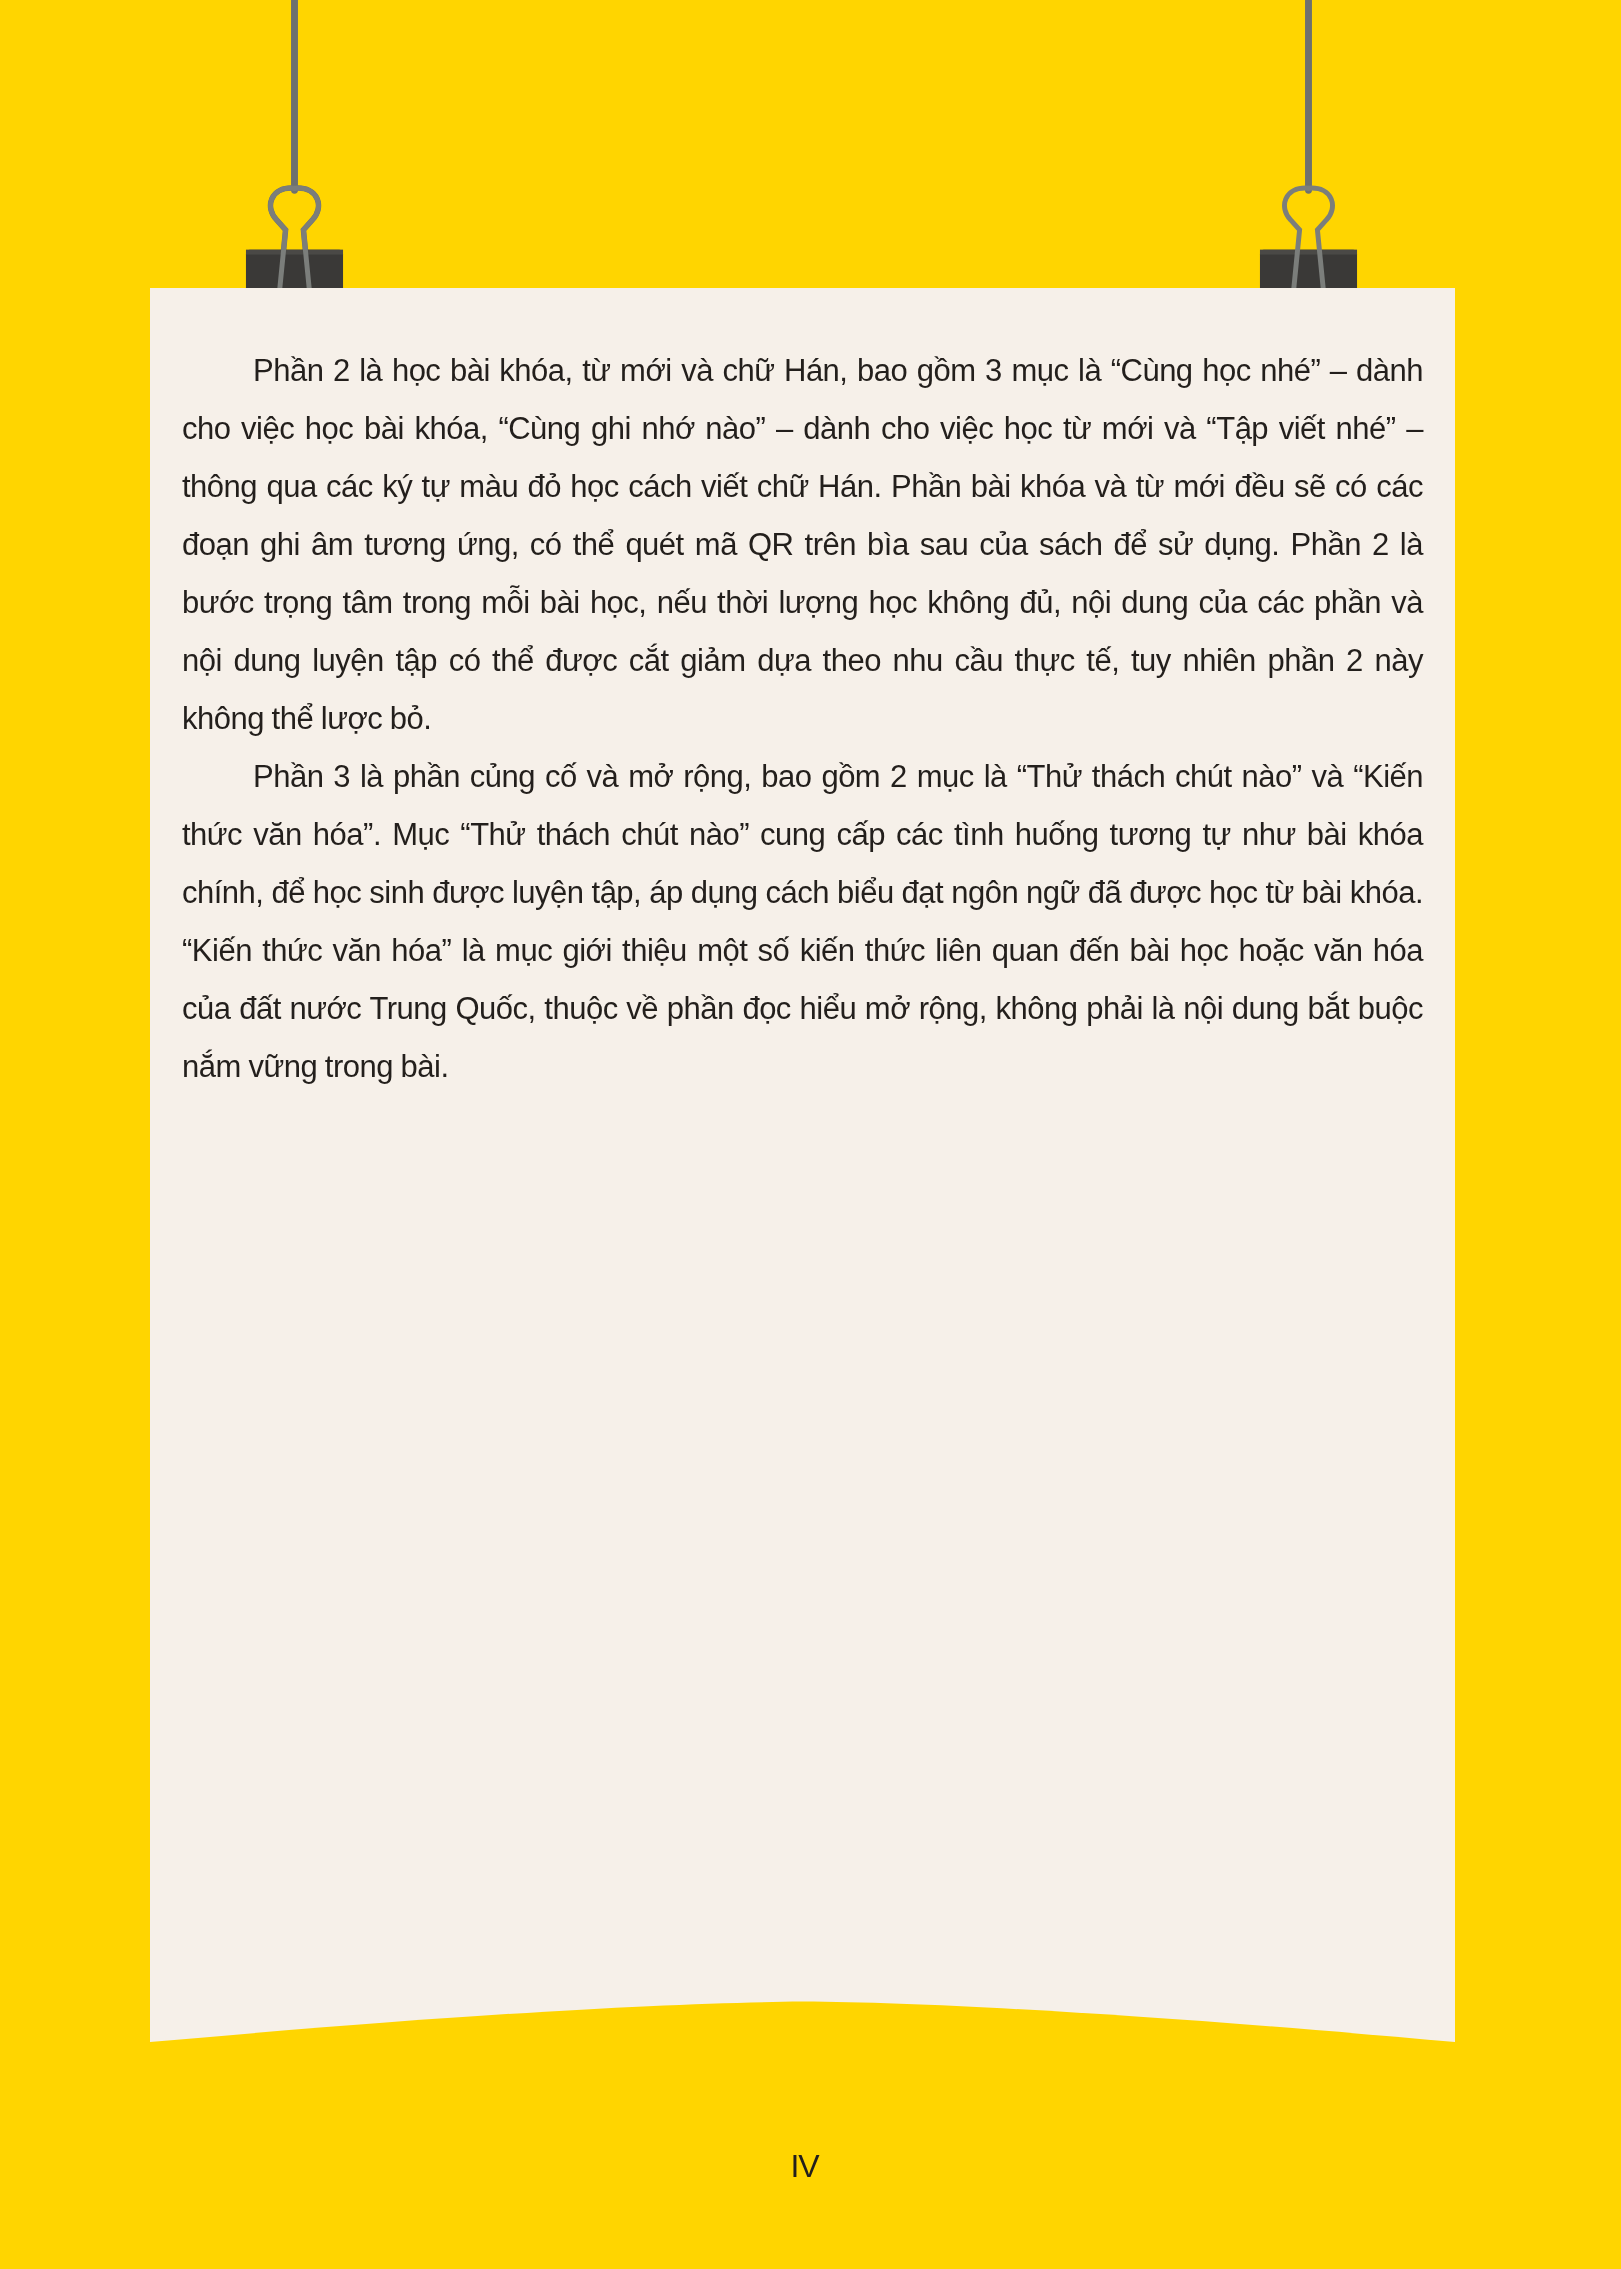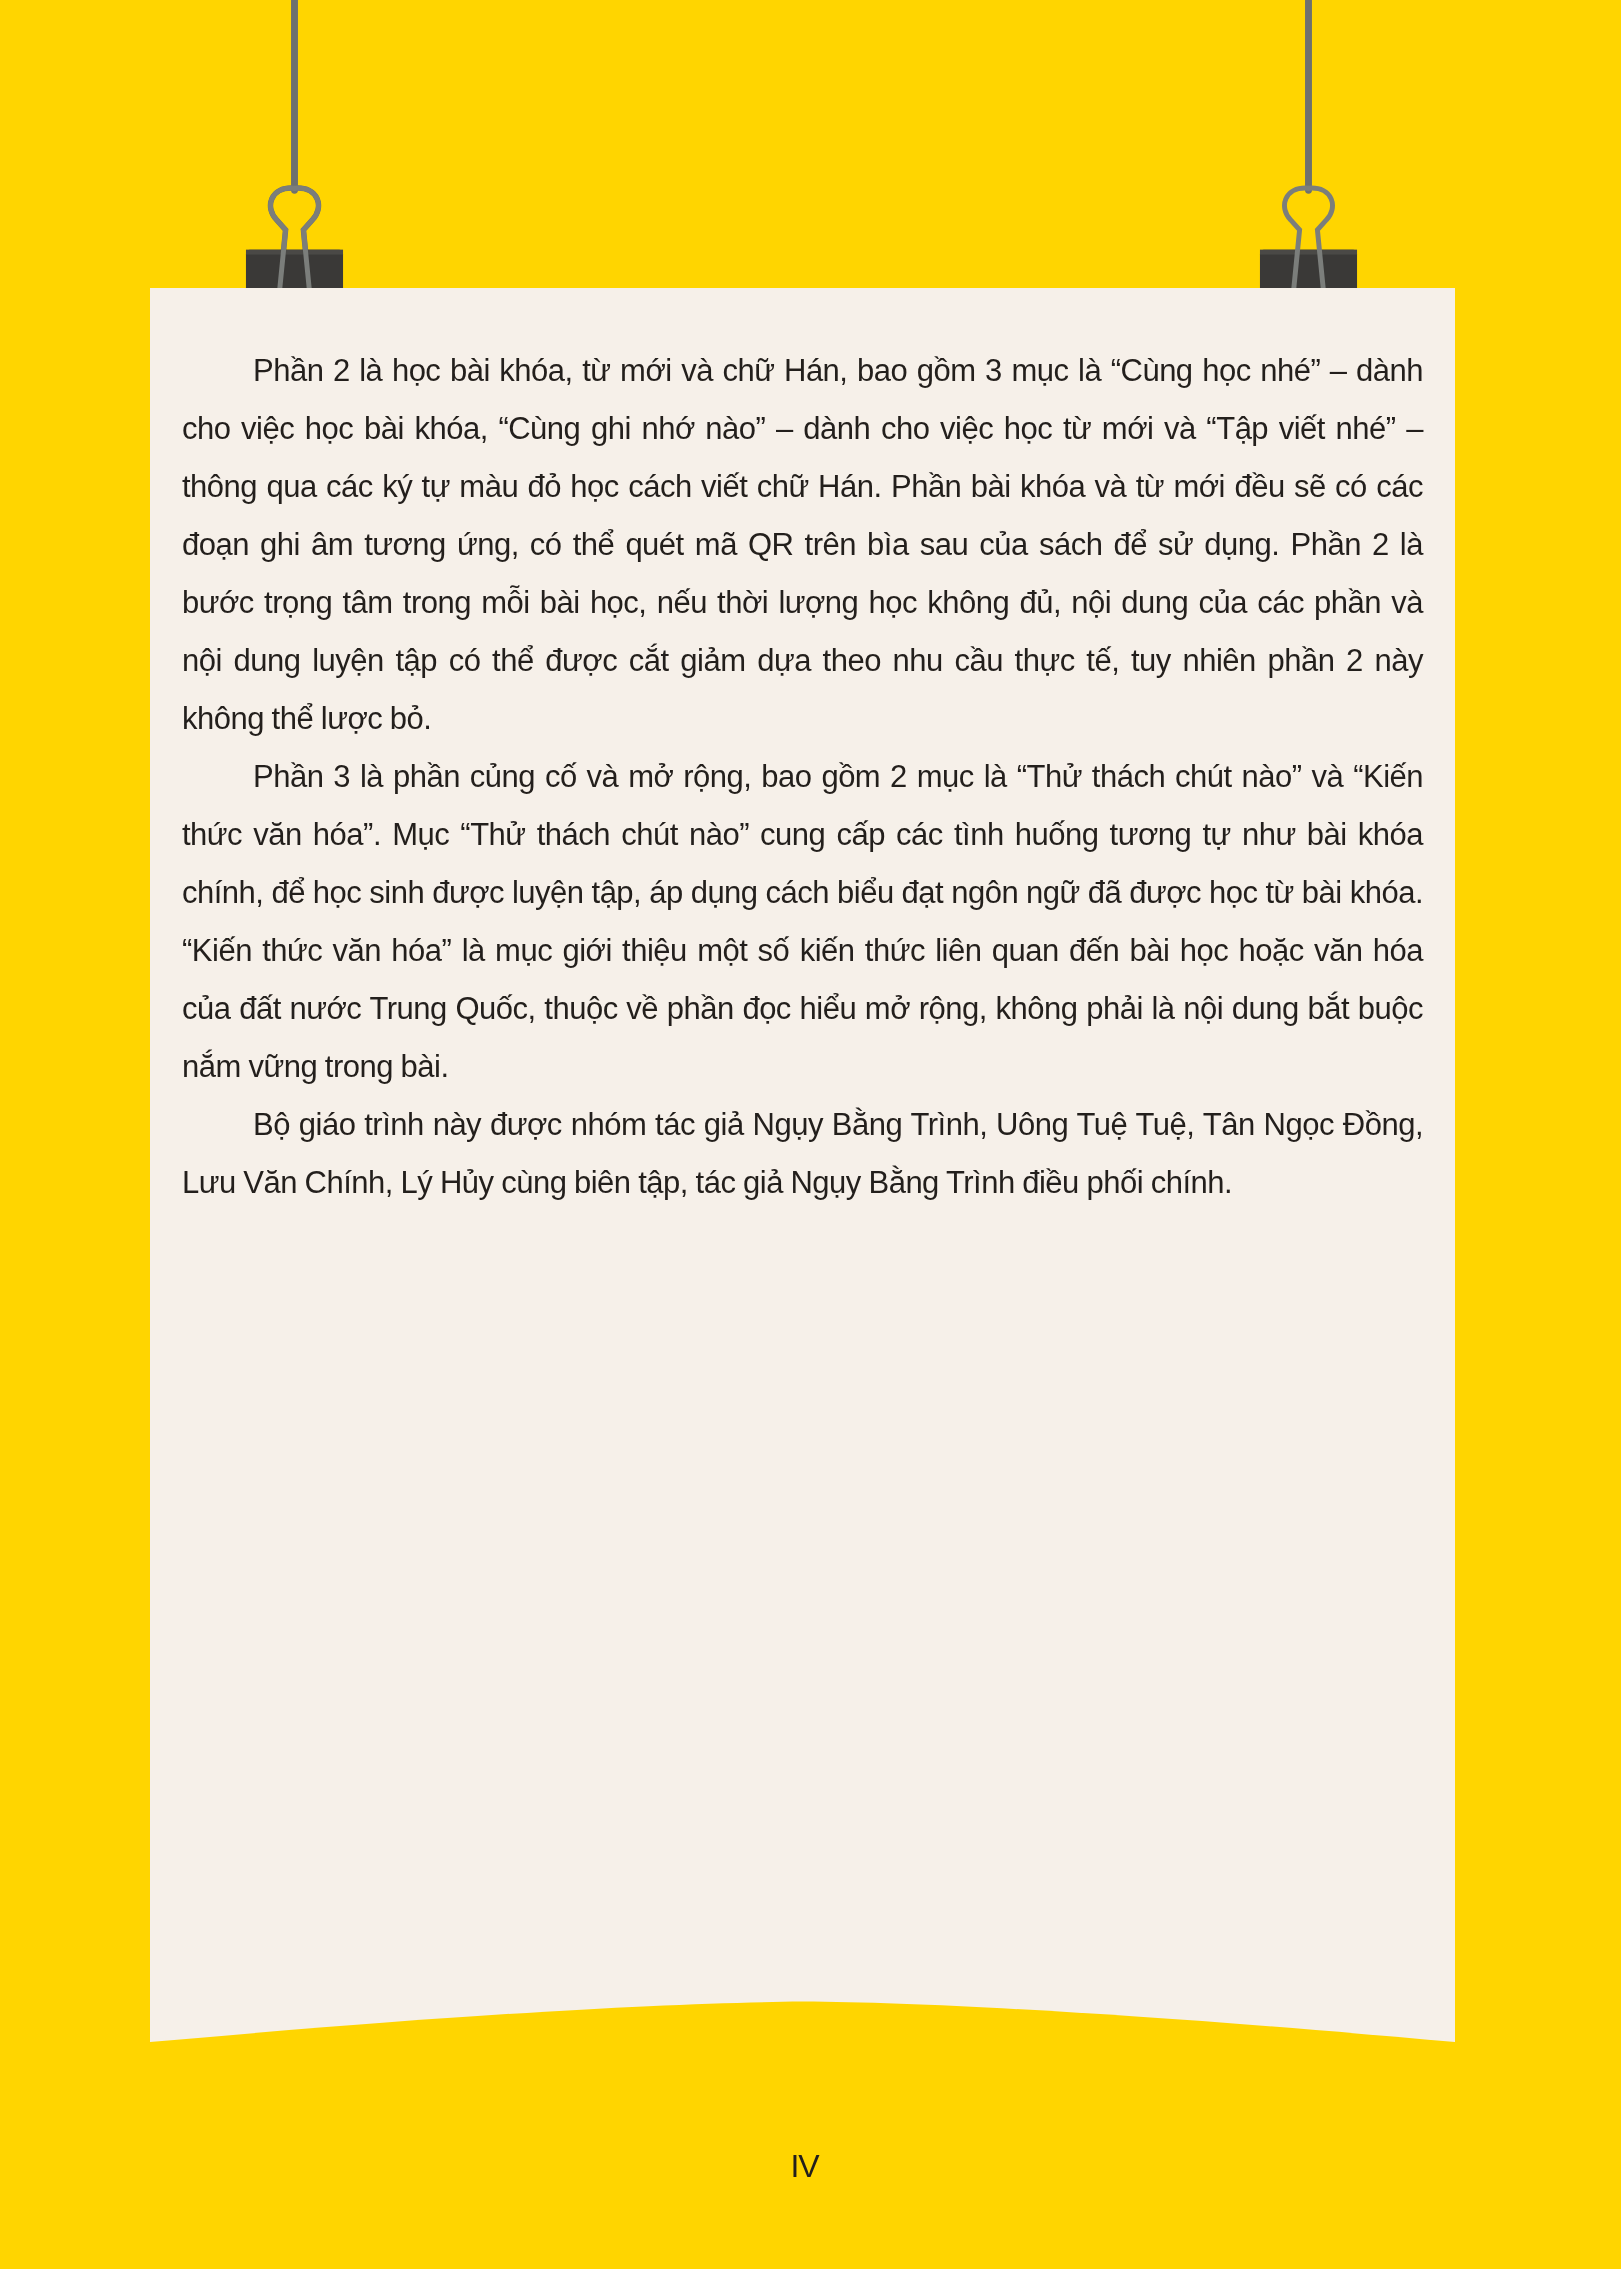--- a/index.html
+++ b/index.html
@@ -86,21 +86,20 @@
     <rect x="6" y="252" width="98" height="5" fill="#4a4946"></rect>
     <path d="M55 190 C 30 188, 25 210, 37 222 L 46 232 L 38 313" fill="none" stroke="#7B7E7B" stroke-width="5" stroke-linecap="round"></path>
     <path d="M55 190 C 80 188, 85 210, 73 222 L 64 232 L 72 313" fill="none" stroke="#7B7E7B" stroke-width="5" stroke-linecap="round"></path>
   </svg>
 </div>
 
 <div class="paper">
   <div class="content">
     <p>Phần 2 là học bài khóa, từ mới và chữ Hán, bao gồm 3 mục là “Cùng học nhé” – dành cho việc học bài khóa, “Cùng ghi nhớ nào” – dành cho việc học từ mới và “Tập viết nhé” – thông qua các ký tự màu đỏ học cách viết chữ Hán. Phần bài khóa và từ mới đều sẽ có các đoạn ghi âm tương ứng, có thể quét mã QR trên bìa sau của sách để sử dụng. Phần 2 là bước trọng tâm trong mỗi bài học, nếu thời lượng học không đủ, nội dung của các phần và nội dung luyện tập có thể được cắt giảm dựa theo nhu cầu thực tế, tuy nhiên phần 2 này không thể lược bỏ.</p>
     <p>Phần 3 là phần củng cố và mở rộng, bao gồm 2 mục là “Thử thách chút nào” và “Kiến thức văn hóa”. Mục “Thử thách chút nào” cung cấp các tình huống tương tự như bài khóa chính, để học sinh được luyện tập, áp dụng cách biểu đạt ngôn ngữ đã được học từ bài khóa. “Kiến thức văn hóa” là mục giới thiệu một số kiến thức liên quan đến bài học hoặc văn hóa của đất nước Trung Quốc, thuộc về phần đọc hiểu mở rộng, không phải là nội dung bắt buộc nắm vững trong bài.</p>
-    <p>Bộ giáo trình này được nhóm tác giả Ngụy Bằng Trình, Uông Tuệ Tuệ, Tân Ngọc Đồng, Lưu Văn Chính, Lý Hủy cùng biên tập, tác giả Ngụy Bằng Trình điều phối chính.</p>
   </div>
 
   <svg class="paper-curve" viewBox="0 0 1318 80" preserveAspectRatio="none">
     <path d="M0 72 C 300 45, 520 32, 659 31 C 800 32, 1020 45, 1318 72 L1318 80 L0 80 Z" fill="#FFD500"></path>
   </svg>
 </div>
 
 <div class="page-number">IV</div>
 
 

